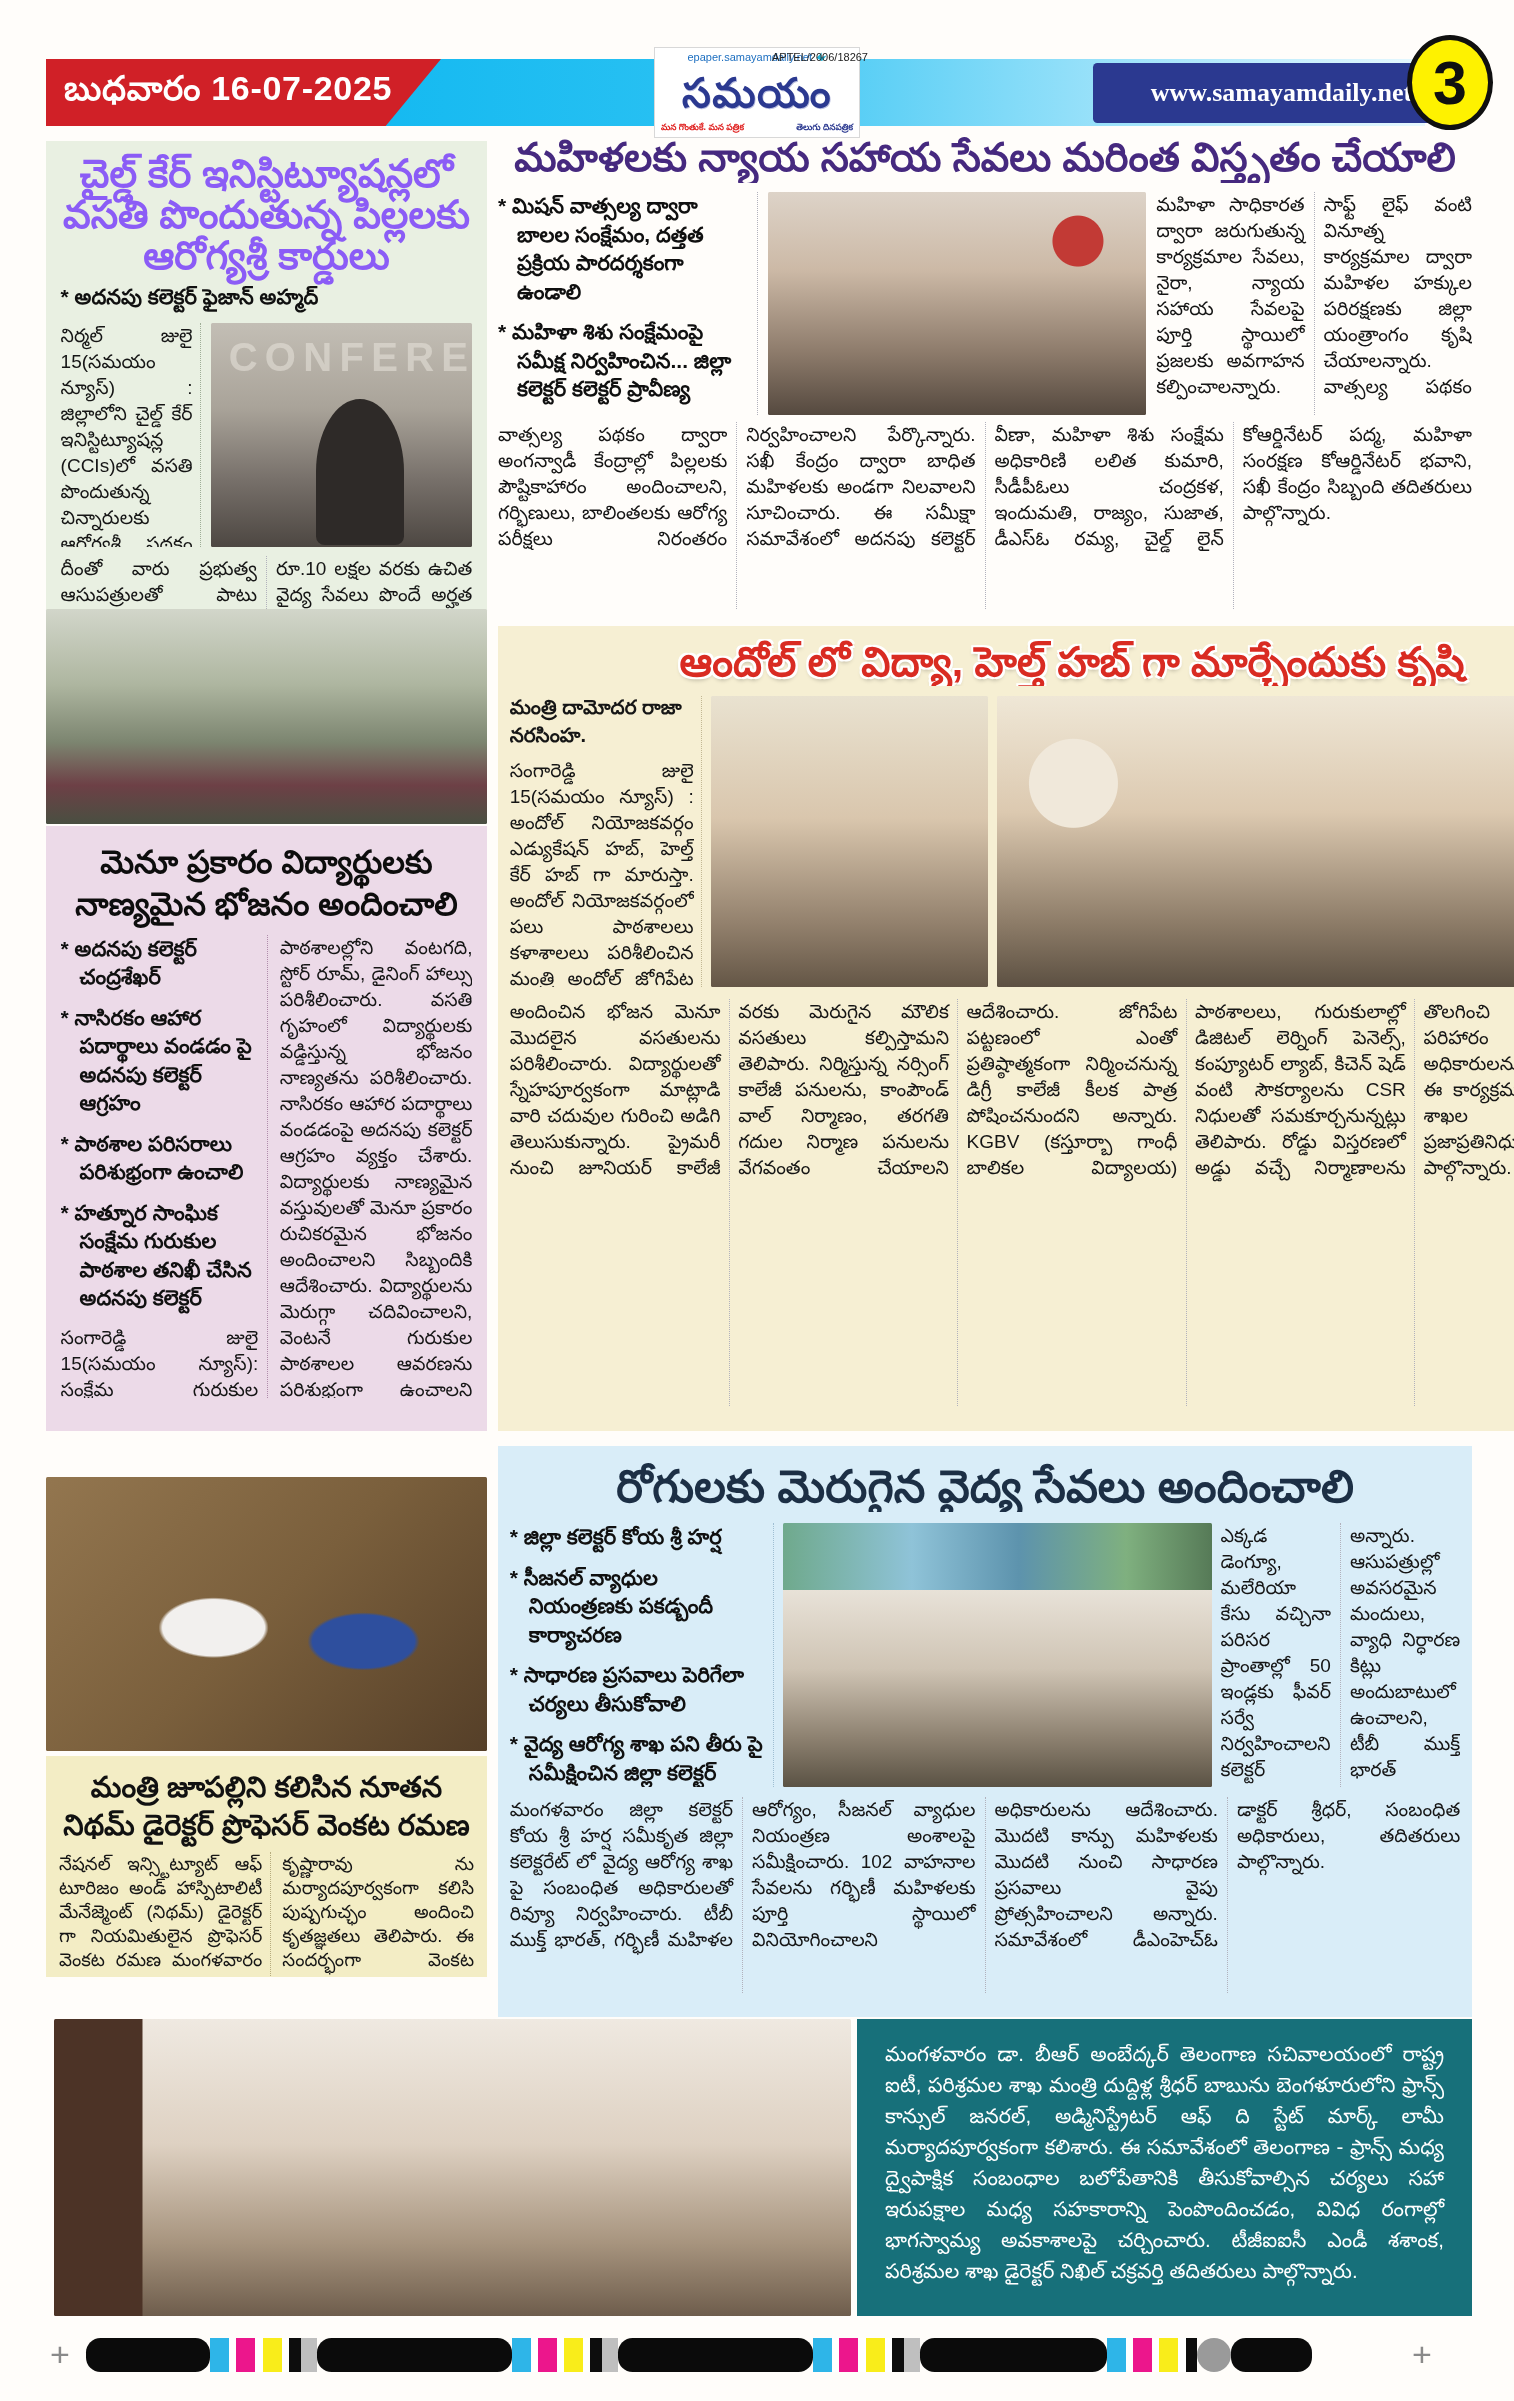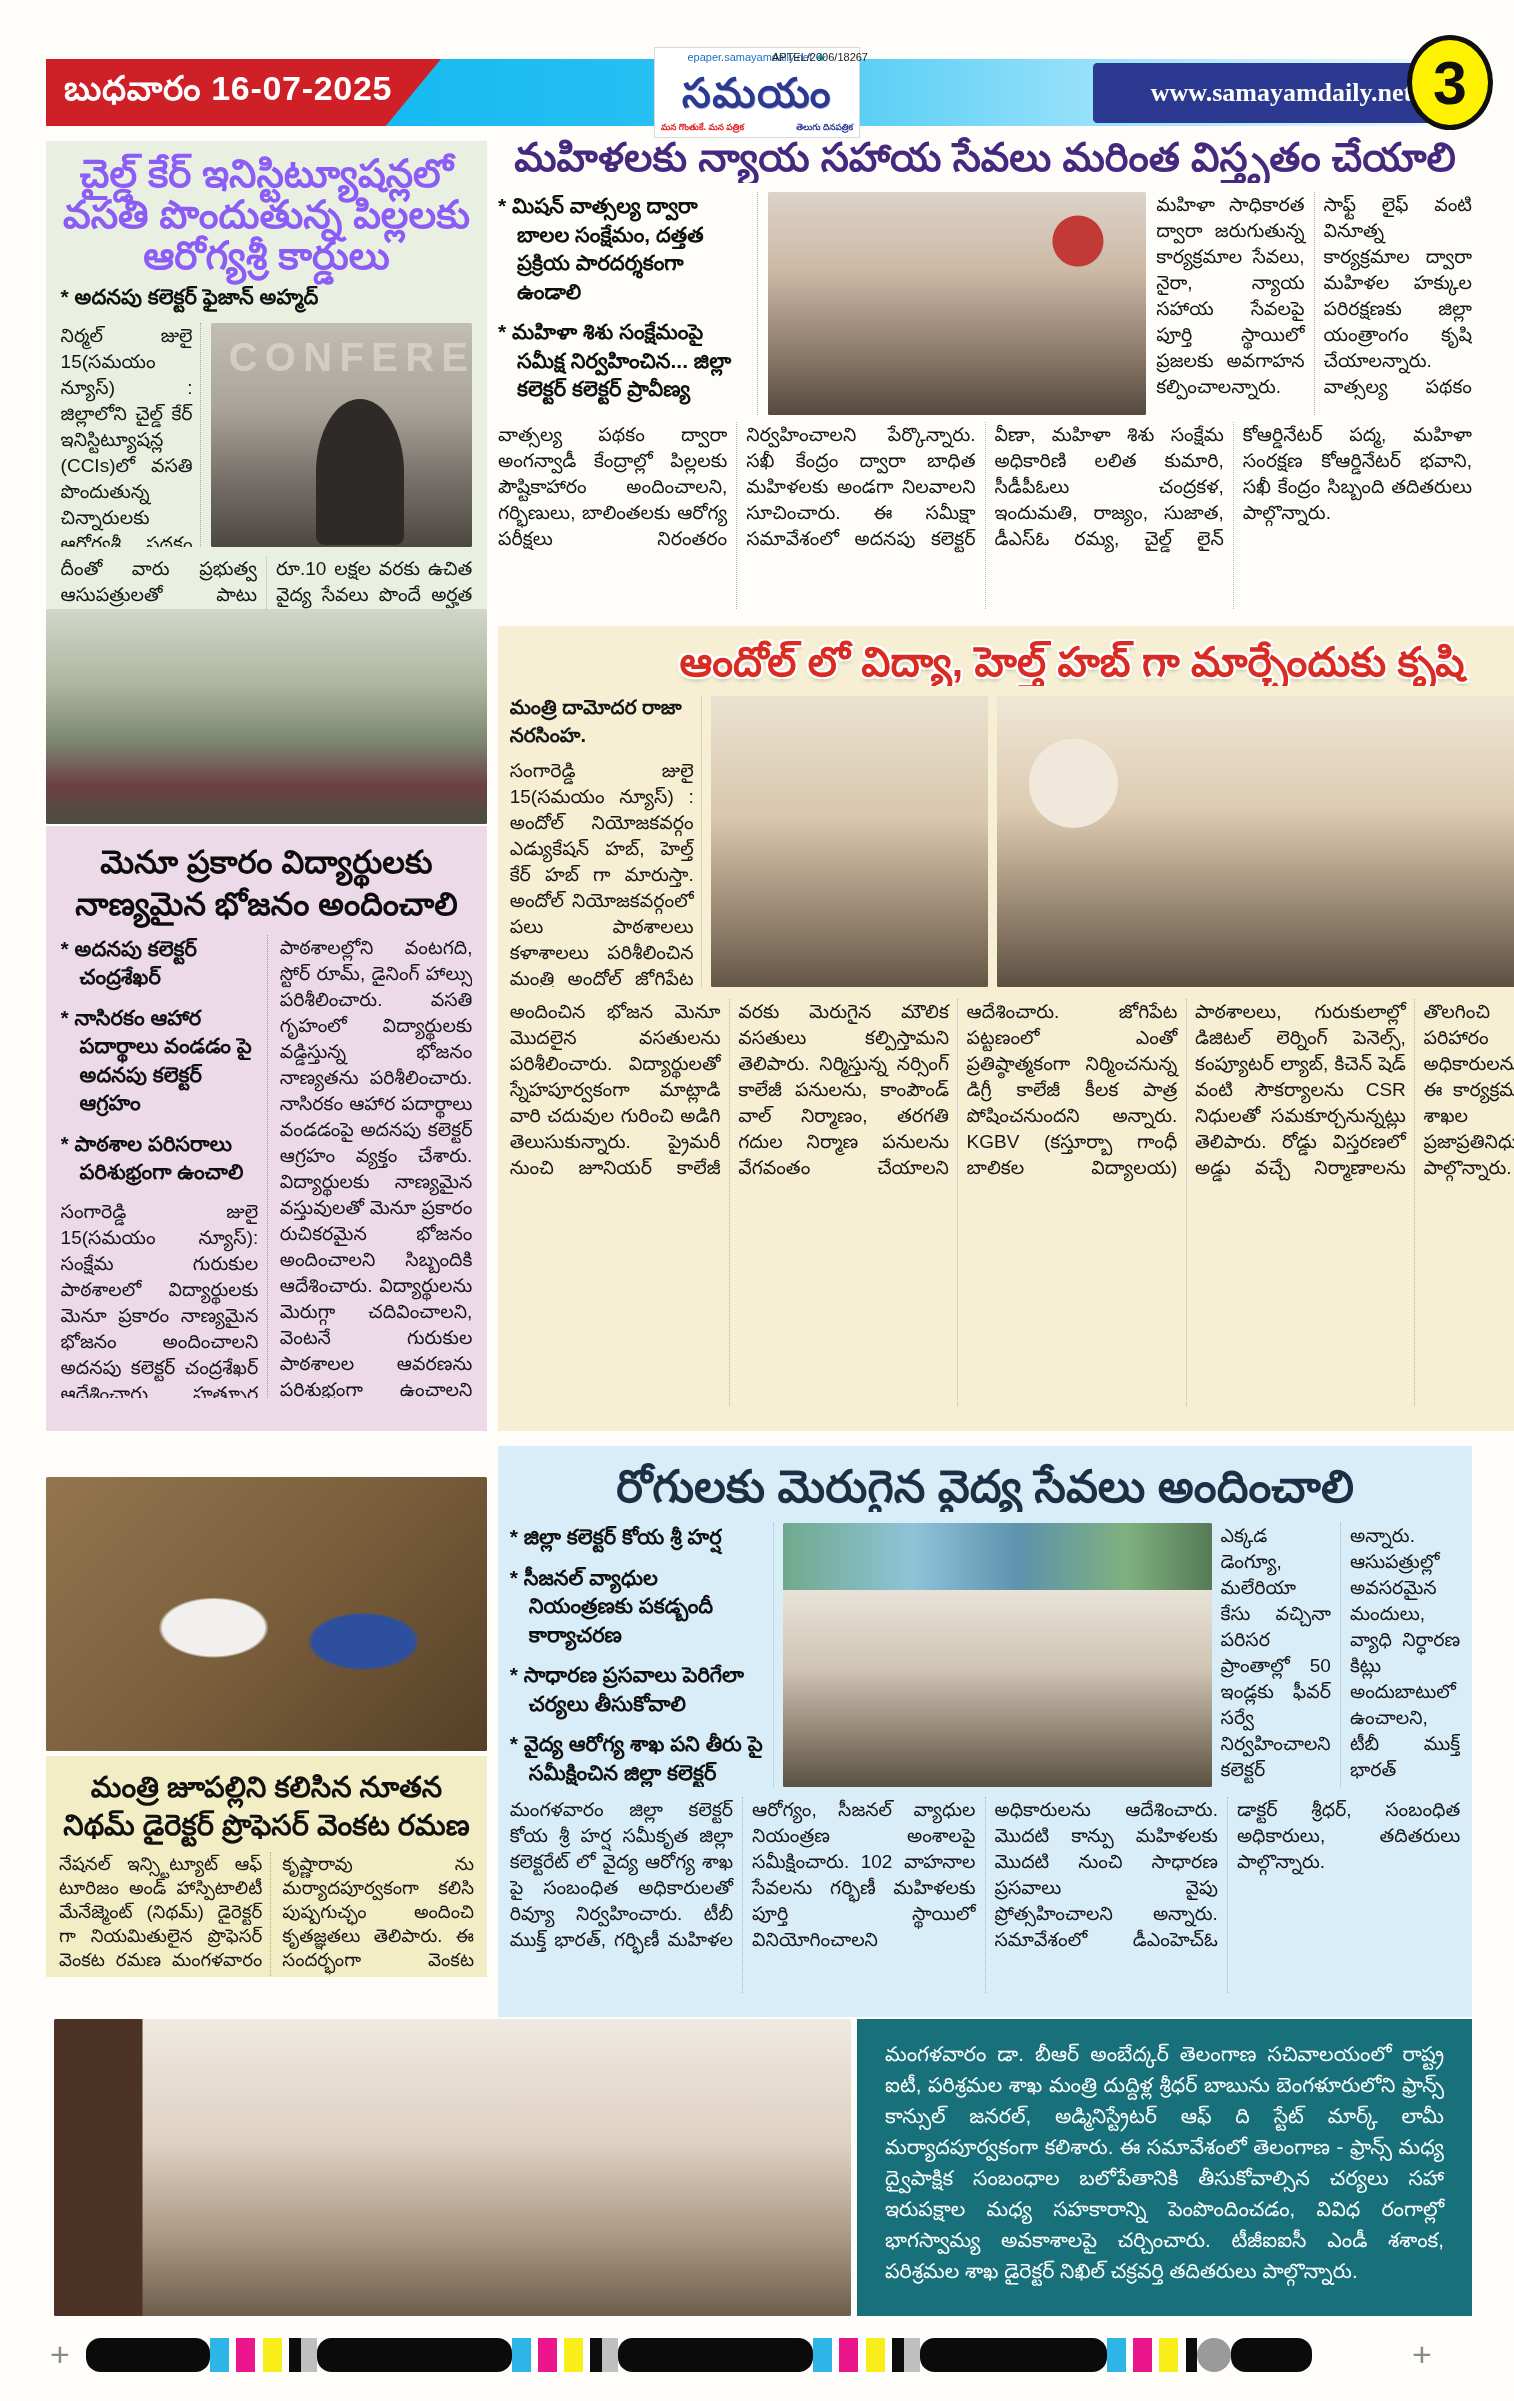--- a/index.html
+++ b/index.html
@@ -190,20 +190,21 @@
   <div id="students-photo" class="abs photo"></div>
 
   <div id="sec-menu" class="abs">
     <div id="menu-head">మెనూ ప్రకారం విద్యార్థులకు నాణ్యమైన భోజనం అందించాలి</div>
     <div id="menu-row">
       <div id="menu-col1">
         <div class="bullets">
           <p>*  అదనపు కలెక్టర్ చంద్రశేఖర్</p>
           <p>*  నాసిరకం ఆహార పదార్థాలు వండడం పై అదనపు కలెక్టర్ ఆగ్రహం</p>
           <p>*  పాఠశాల పరిసరాలు పరిశుభ్రంగా ఉంచాలి</p>
+          <p>*  హత్నూర సాంఘిక సంక్షేమ గురుకుల పాఠశాల తనిఖీ చేసిన అదనపు కలెక్టర్</p>
         </div>
         <div class="bodytext dateline">సంగారెడ్డి జులై 15(సమయం న్యూస్): సంక్షేమ గురుకుల పాఠశాలలో విద్యార్థులకు మెనూ ప్రకారం నాణ్యమైన భోజనం అందించాలని అదనపు కలెక్టర్ చంద్రశేఖర్ ఆదేశించారు. హత్నూర సాంఘిక సంక్షేమ గురుకుల పాఠశాలను అదనపు కలెక్టర్ చంద్రశేఖర్ మంగళవారం తనిఖీ చేశారు. ఈ సందర్భంగా పాఠశాలలో వసతి, భోజన, మౌలిక వసతులపై ఆరా తీశారు. ఈ సందర్భంగా</div>
       </div>
       <div id="menu-col2" class="bodytext">పాఠశాలల్లోని వంటగది, స్టోర్ రూమ్, డైనింగ్ హాల్సు పరిశీలించారు. వసతి గృహంలో విద్యార్థులకు వడ్డిస్తున్న భోజనం నాణ్యతను పరిశీలించారు. నాసిరకం ఆహార పదార్థాలు వండడంపై అదనపు కలెక్టర్ ఆగ్రహం వ్యక్తం చేశారు. విద్యార్థులకు నాణ్యమైన వస్తువులతో మెనూ ప్రకారం రుచికరమైన భోజనం అందించాలని సిబ్బందికి ఆదేశించారు. విద్యార్థులను మెరుగ్గా చదివించాలని, వెంటనే గురుకుల పాఠశాలల ఆవరణను పరిశుభ్రంగా ఉంచాలని సిబ్బందిని ఆదేశించారు. ఈ కార్యక్రమంలో పాఠశాలల సిబ్బంది, ఉపాధ్యాయులు, విద్యార్థులు పాల్గొన్నారు.</div>
     </div>
   </div>
 
   <div id="sec-patients" class="abs">
     <div id="pa-head">రోగులకు మెరుగైన వైద్య సేవలు అందించాలి</div>
     <div id="pa-row">

